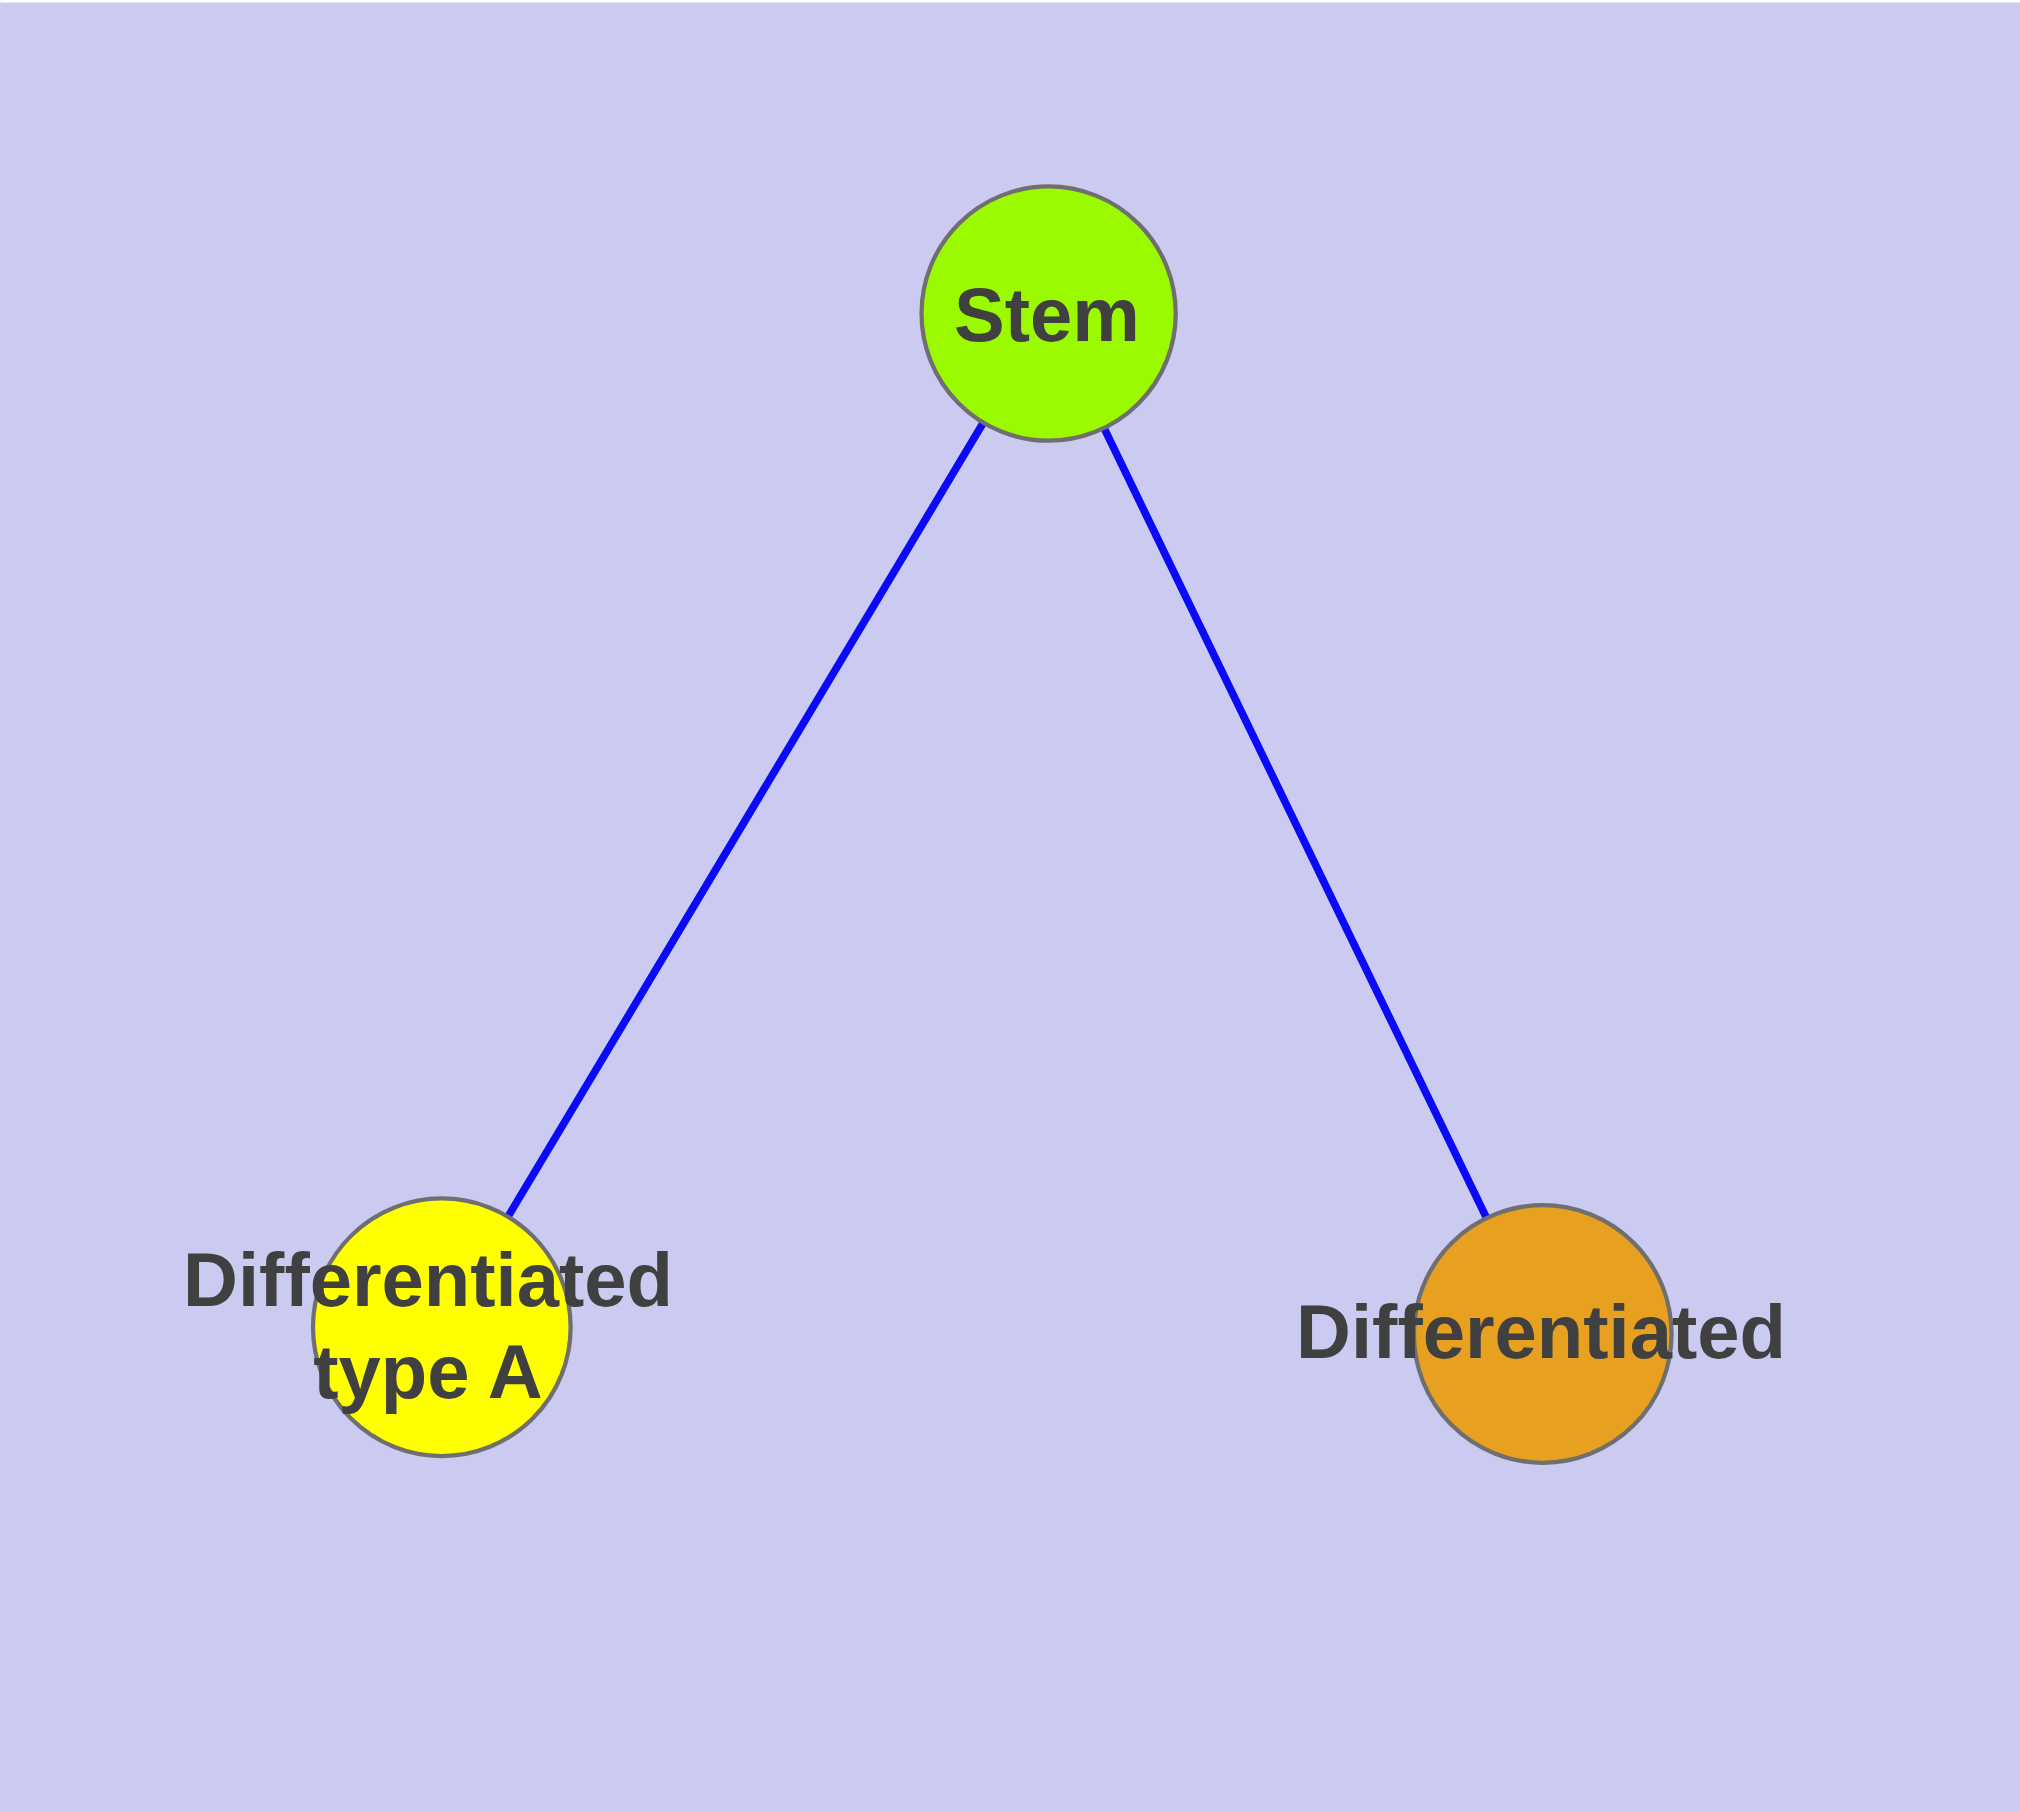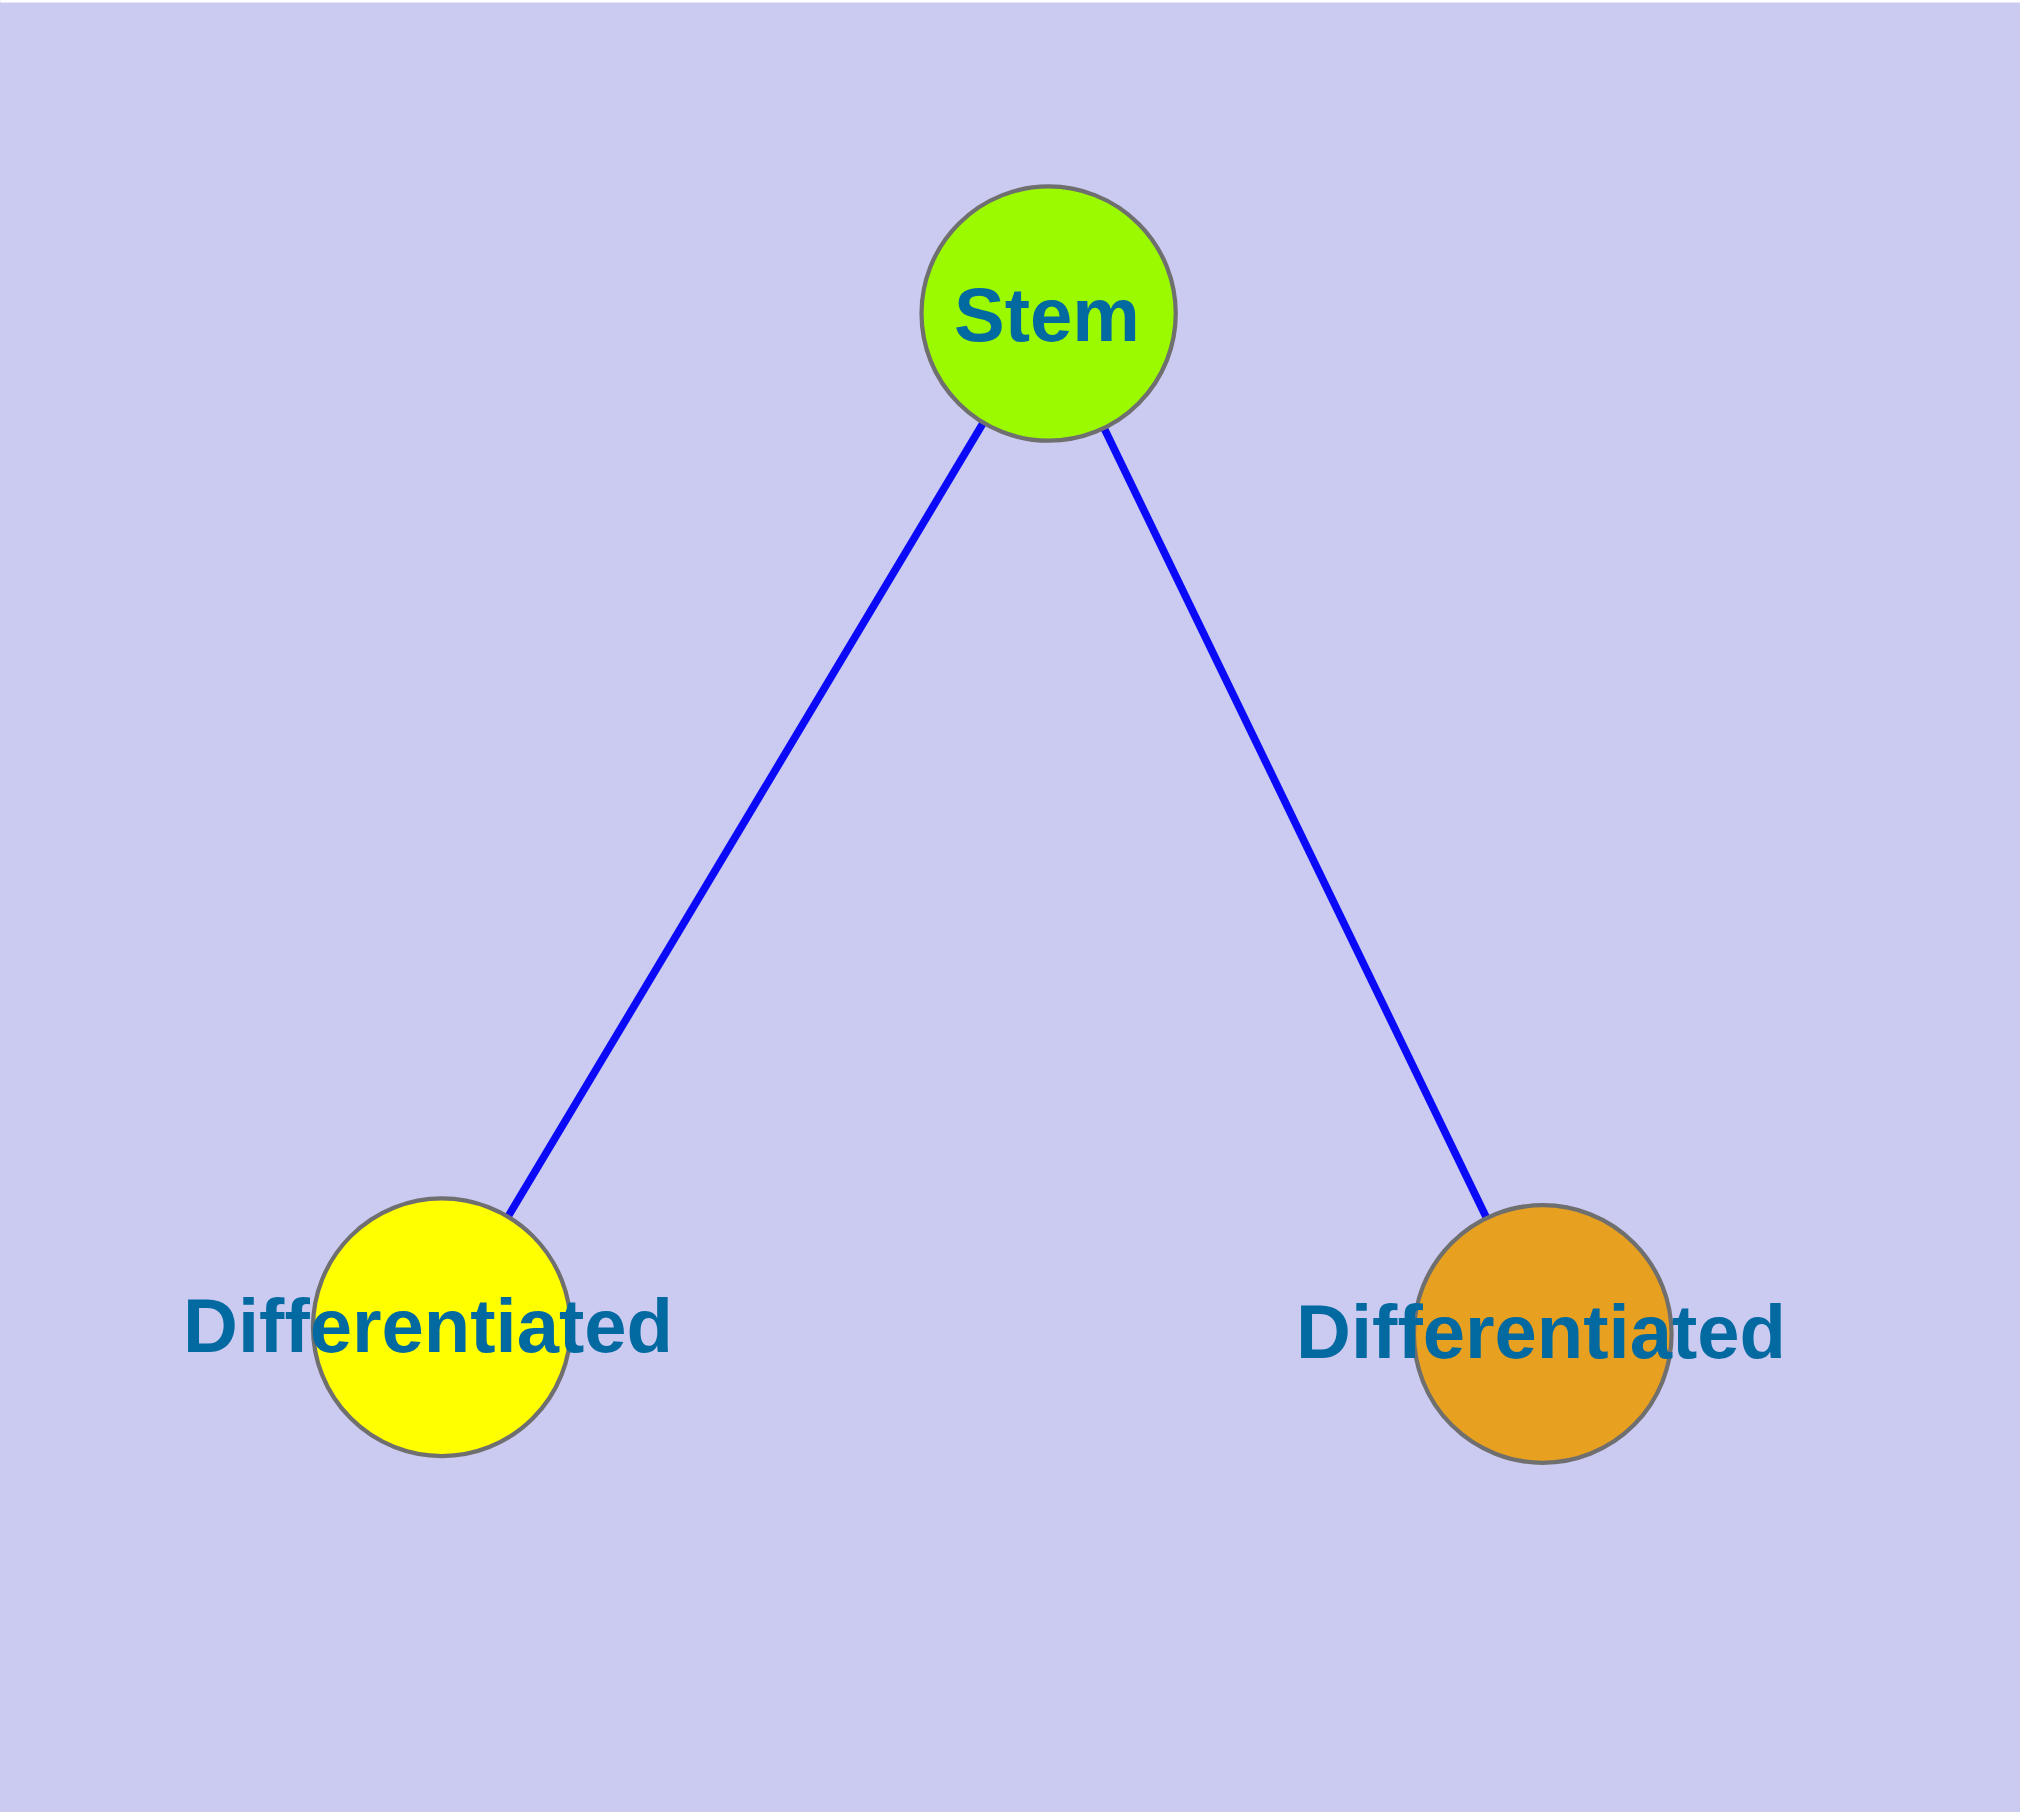--- a/index.html
+++ b/index.html
@@ -22,21 +22,21 @@
     height: 1812px;
     display: block;
   }
   .node-label {
     position: absolute;
     transform: translate(-50%, -50%);
     text-align: center;
     font-weight: bold;
     font-size: 76px;
     line-height: 92px;
-    color: #0369a1;
+    color: #404040;
     white-space: nowrap;
     letter-spacing: 0px;
   }
   .label-line {
     display: block;
   }
 </style>
 </head>
 <body>
 
@@ -56,18 +56,19 @@
 
   <circle cx="1820" cy="1574" r="152" stroke-width="5" fill="#E7A020" stroke="#6F6F6F"></circle>
 </svg>
 
 <div class="node-label" style="left:1047px; top:315px;">
   <span class="label-line">Stem</span>
 </div>
 
 <div class="node-label" style="left:428px; top:1326px;">
   <span class="label-line">Differentiated</span>
+  <span class="label-line">type A</span>
 </div>
 
 <div class="node-label" style="left:1541px; top:1332px;">
   <span class="label-line">Differentiated</span>
 </div>
 
 
 </body></html>

